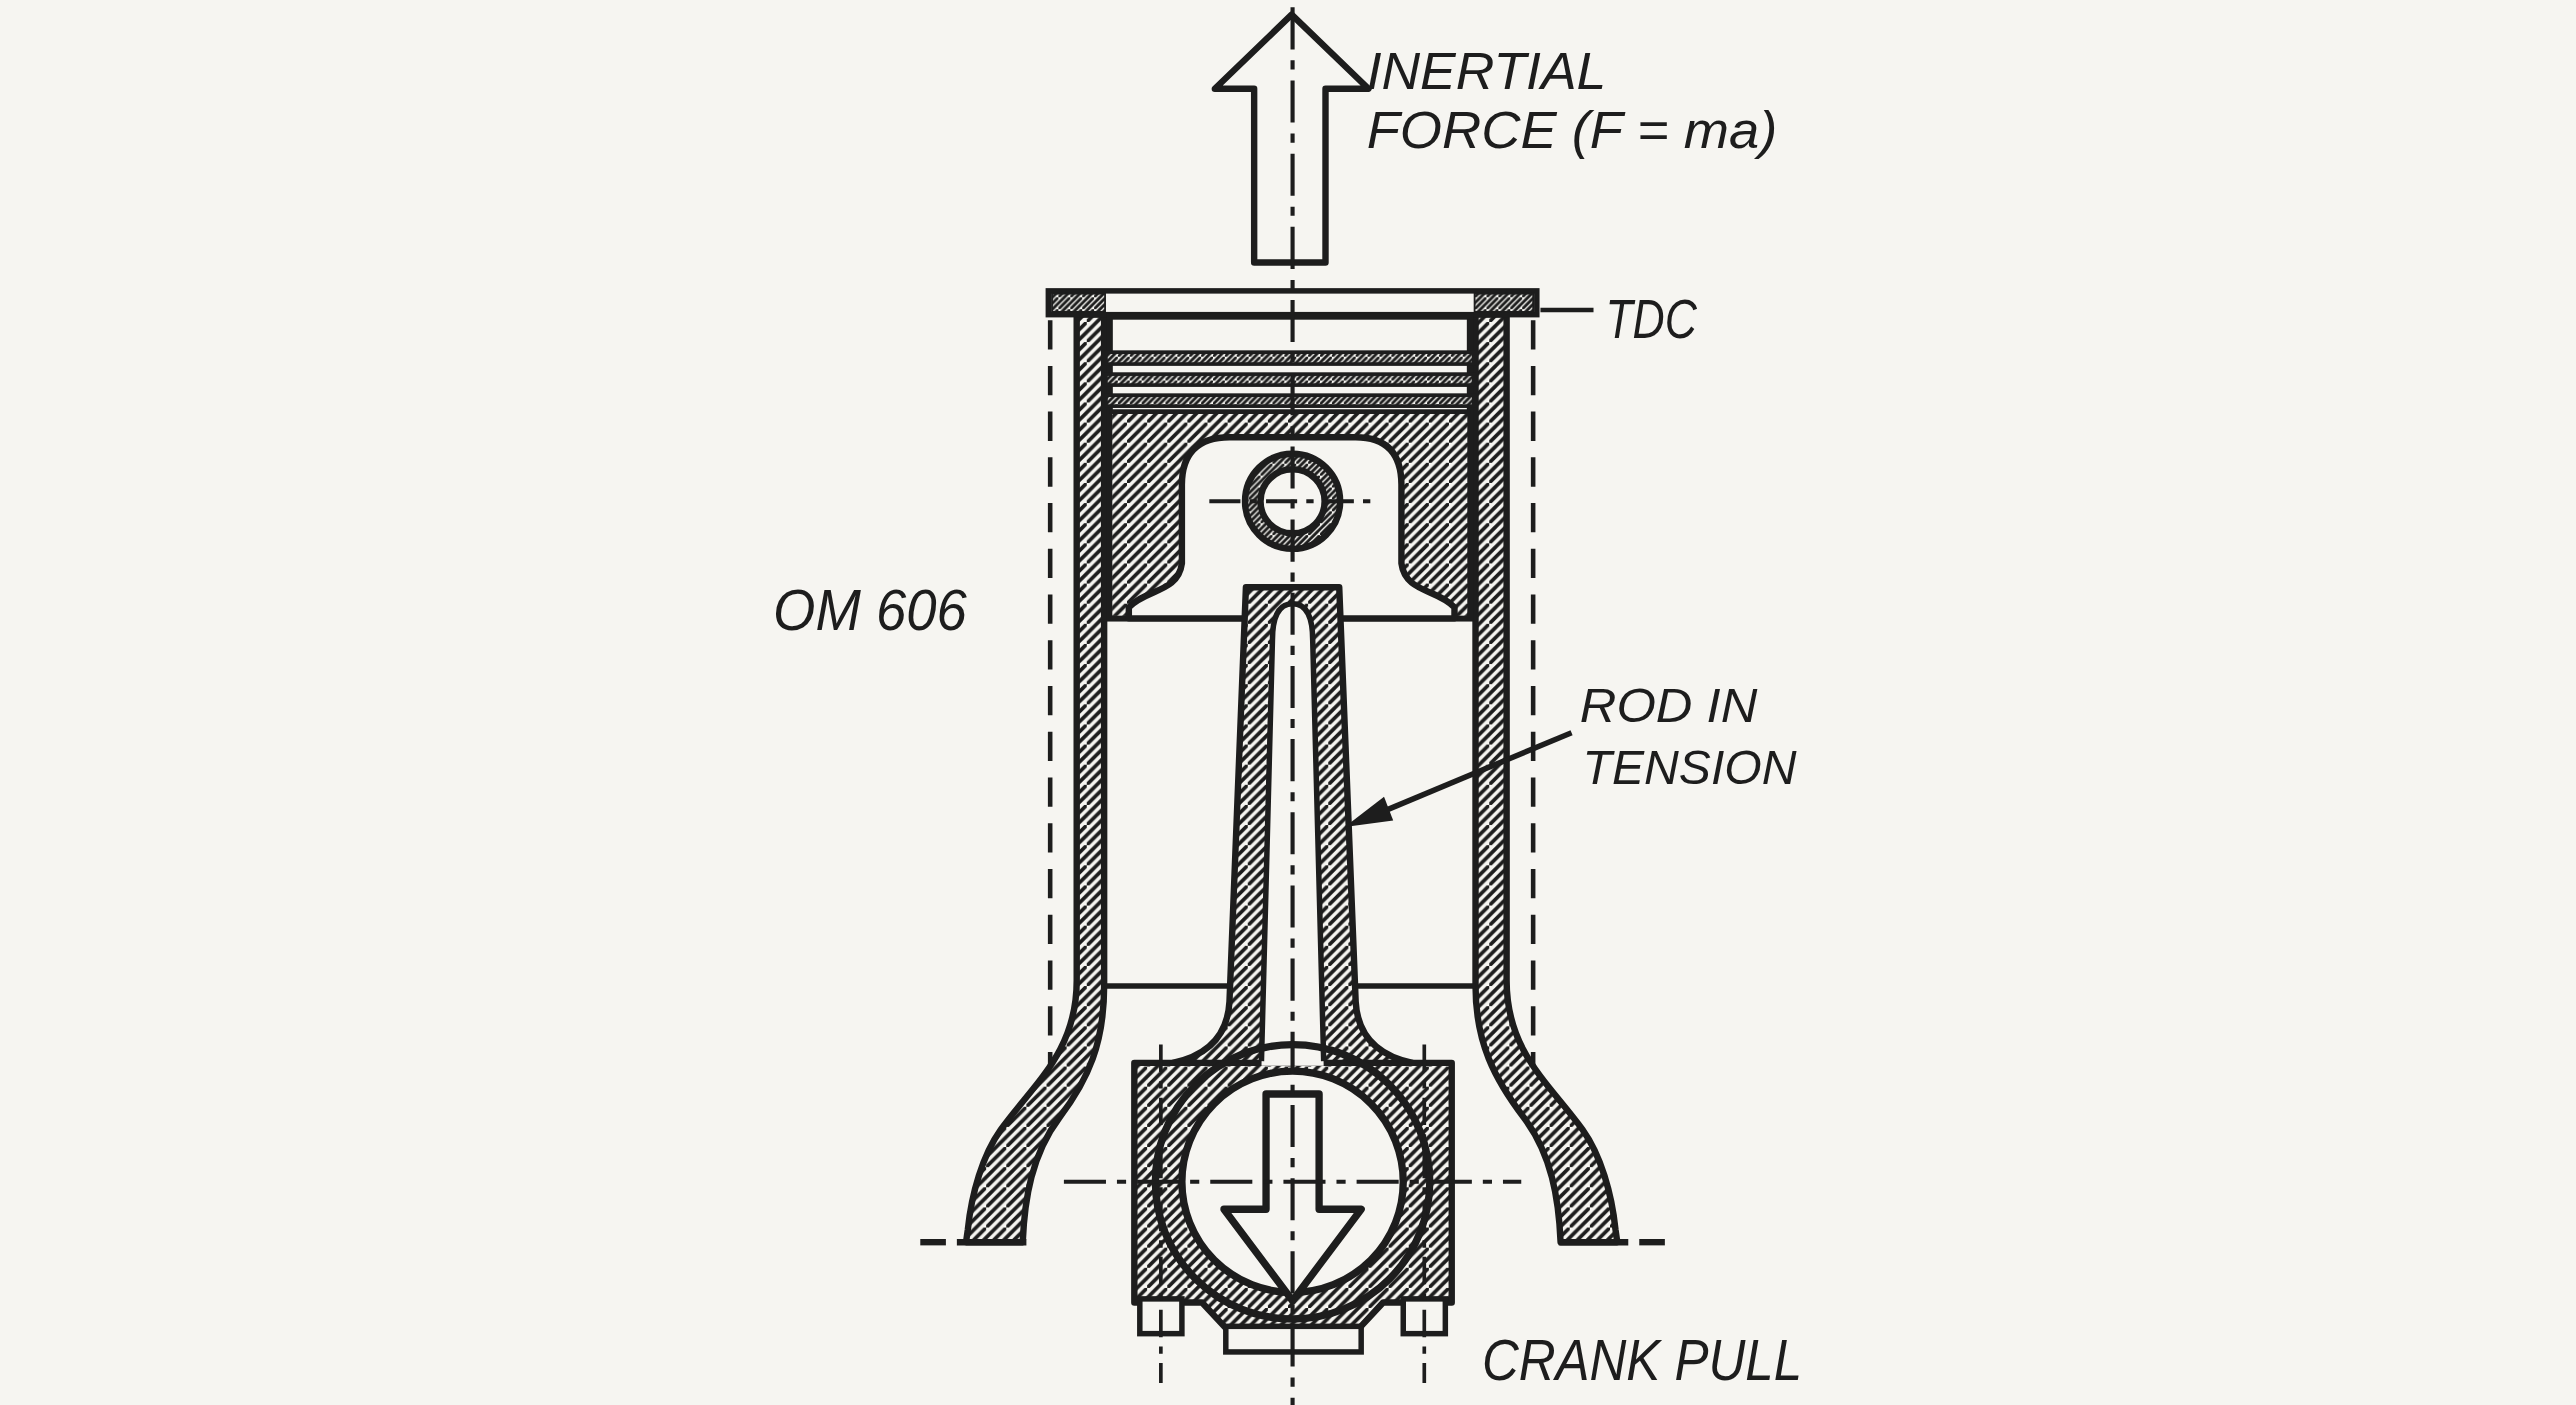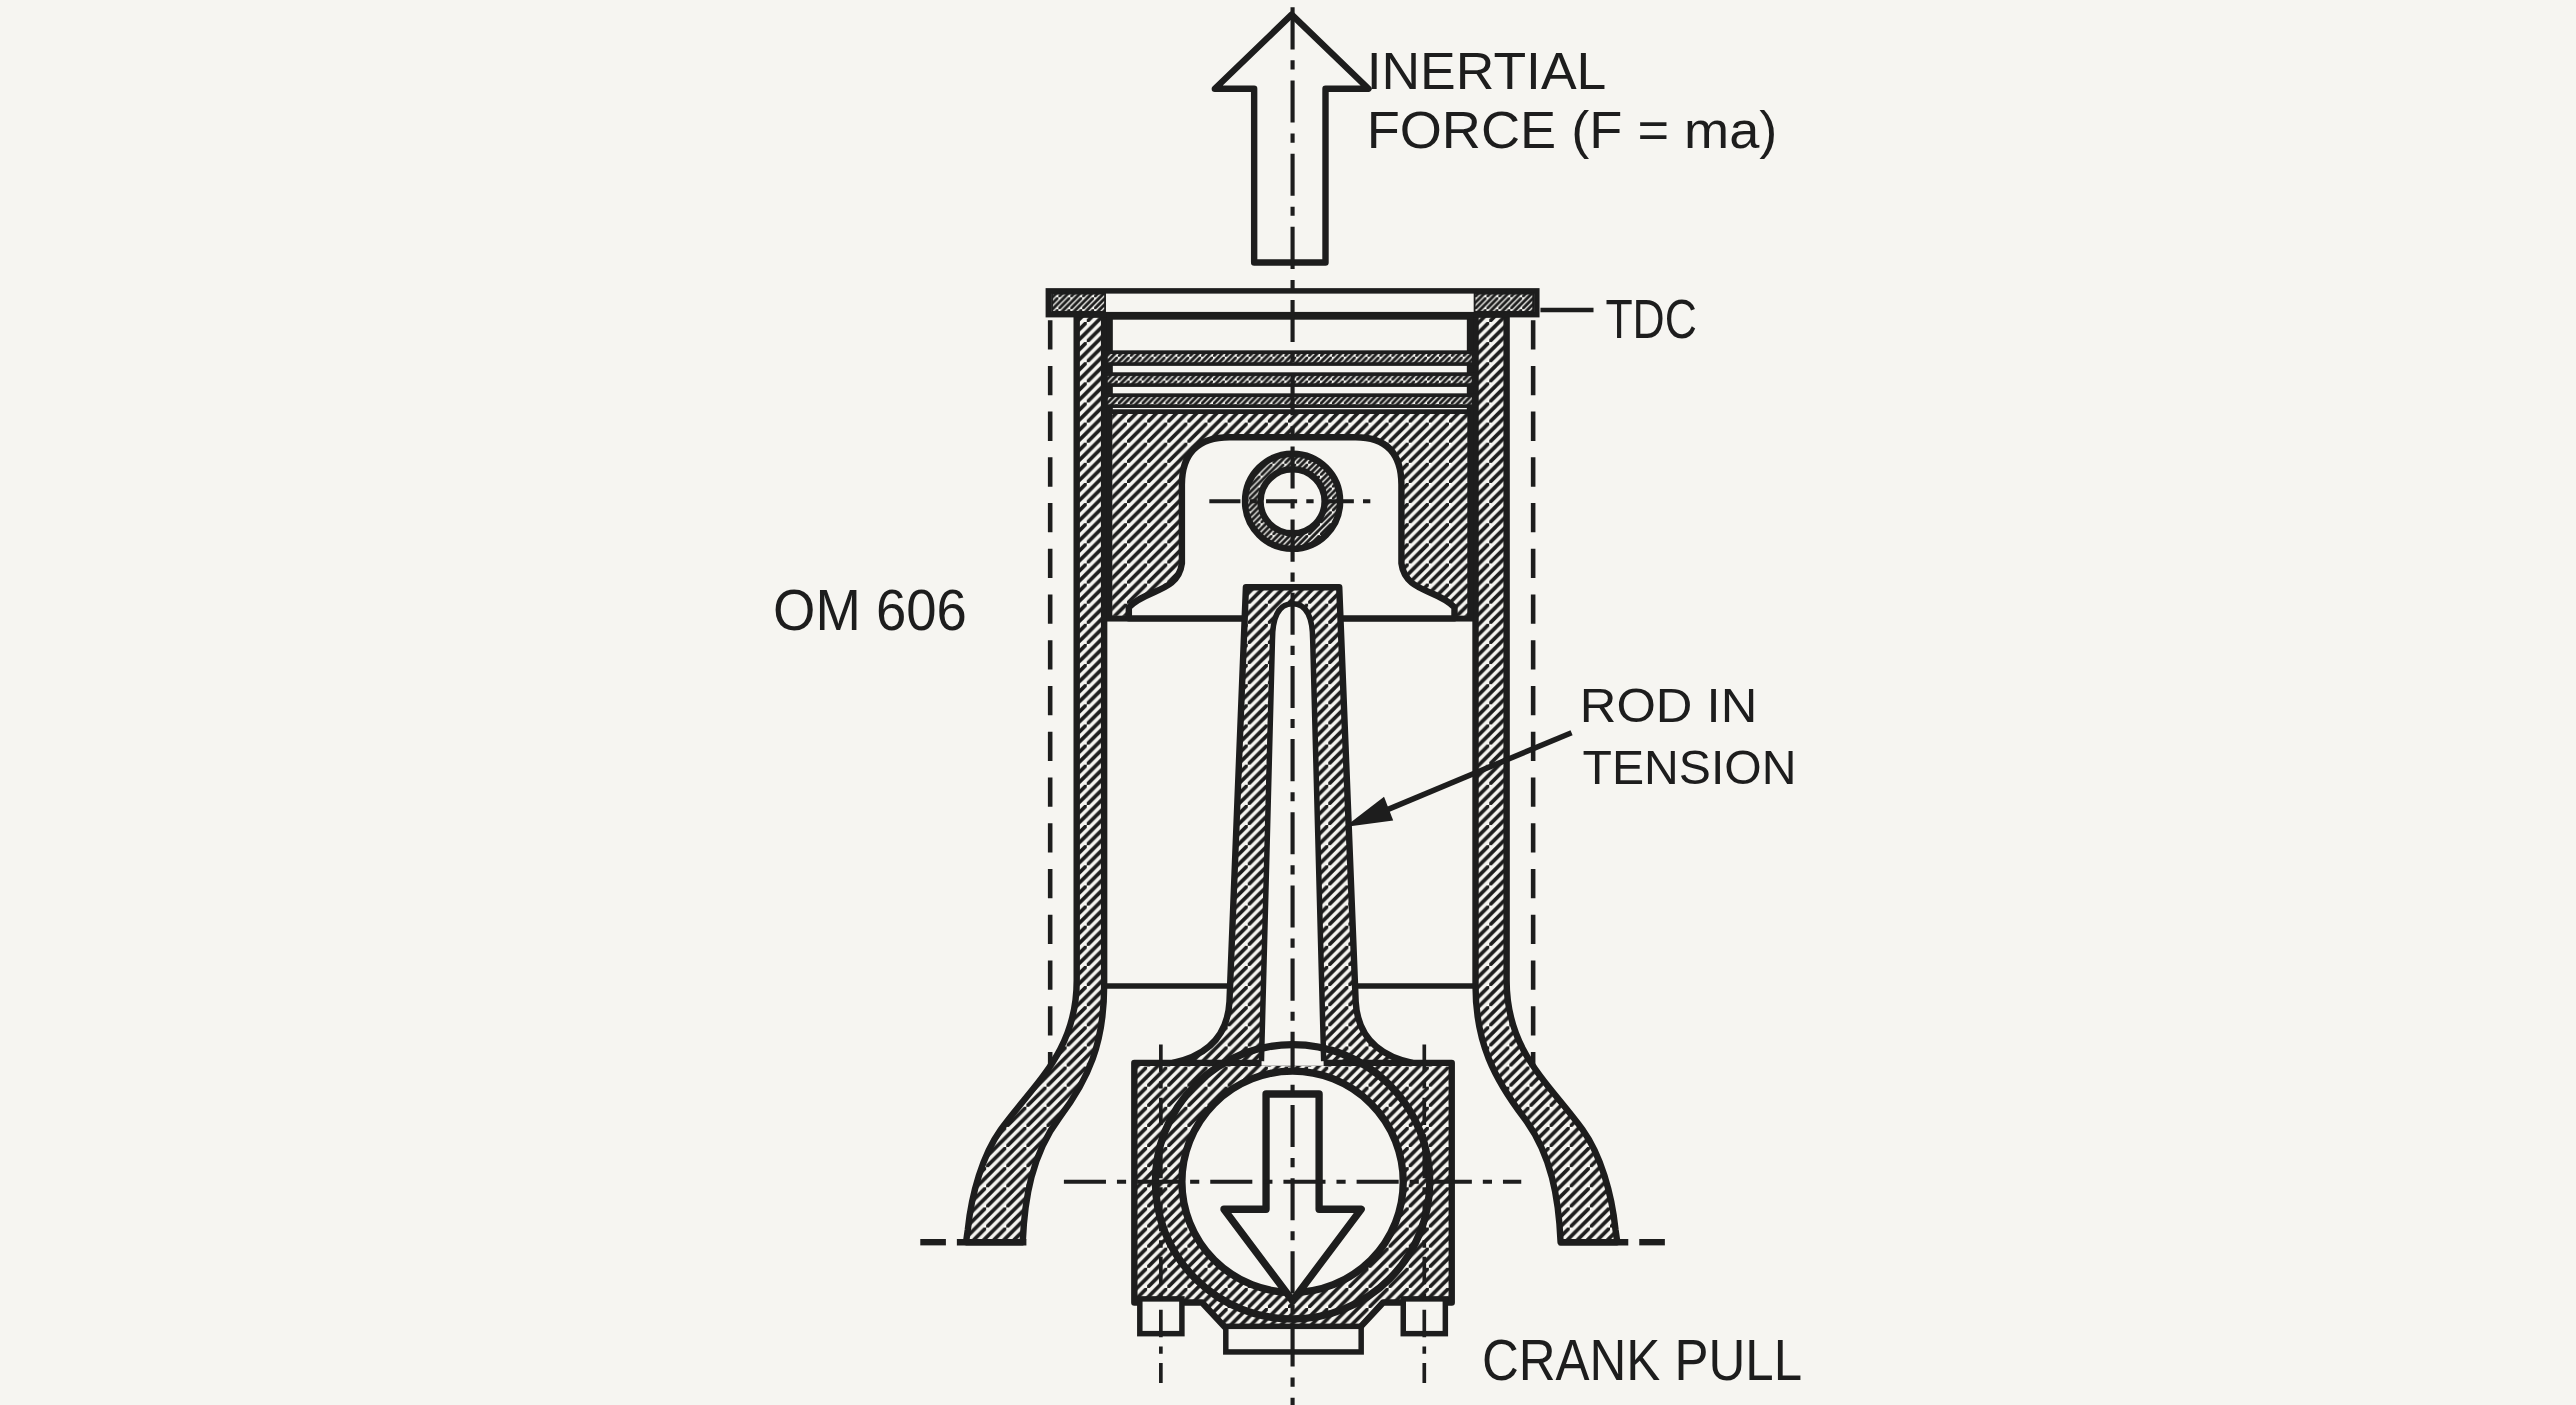--- a/index.html
+++ b/index.html
@@ -1,16 +1,16 @@
 <!DOCTYPE html>
 <html style="font-size:14.6px"><head>
 <meta charset="utf-8">
 <style>
   html,body{margin:0;padding:0;background:#e8e8e8;}
-  .stage{width:2576px;height:1405px;background:#f6f5f1;position:relative;overflow:hidden;}
+  .stage{width:2576px;height:1405px;background:#f6f5f1;position:relative;overflow:hidden;font-style:italic;}
   svg{display:block;}
   text{font-family:"Liberation Sans", sans-serif; fill:#1d1d1d;}
 </style>
 </head>
 <body>
 
 <div class="stage">
 <svg viewBox="0 0 2816 1536" width="2576" height="1405">
   <defs>
     <pattern id="hatch" width="22" height="22" patternUnits="userSpaceOnUse">

